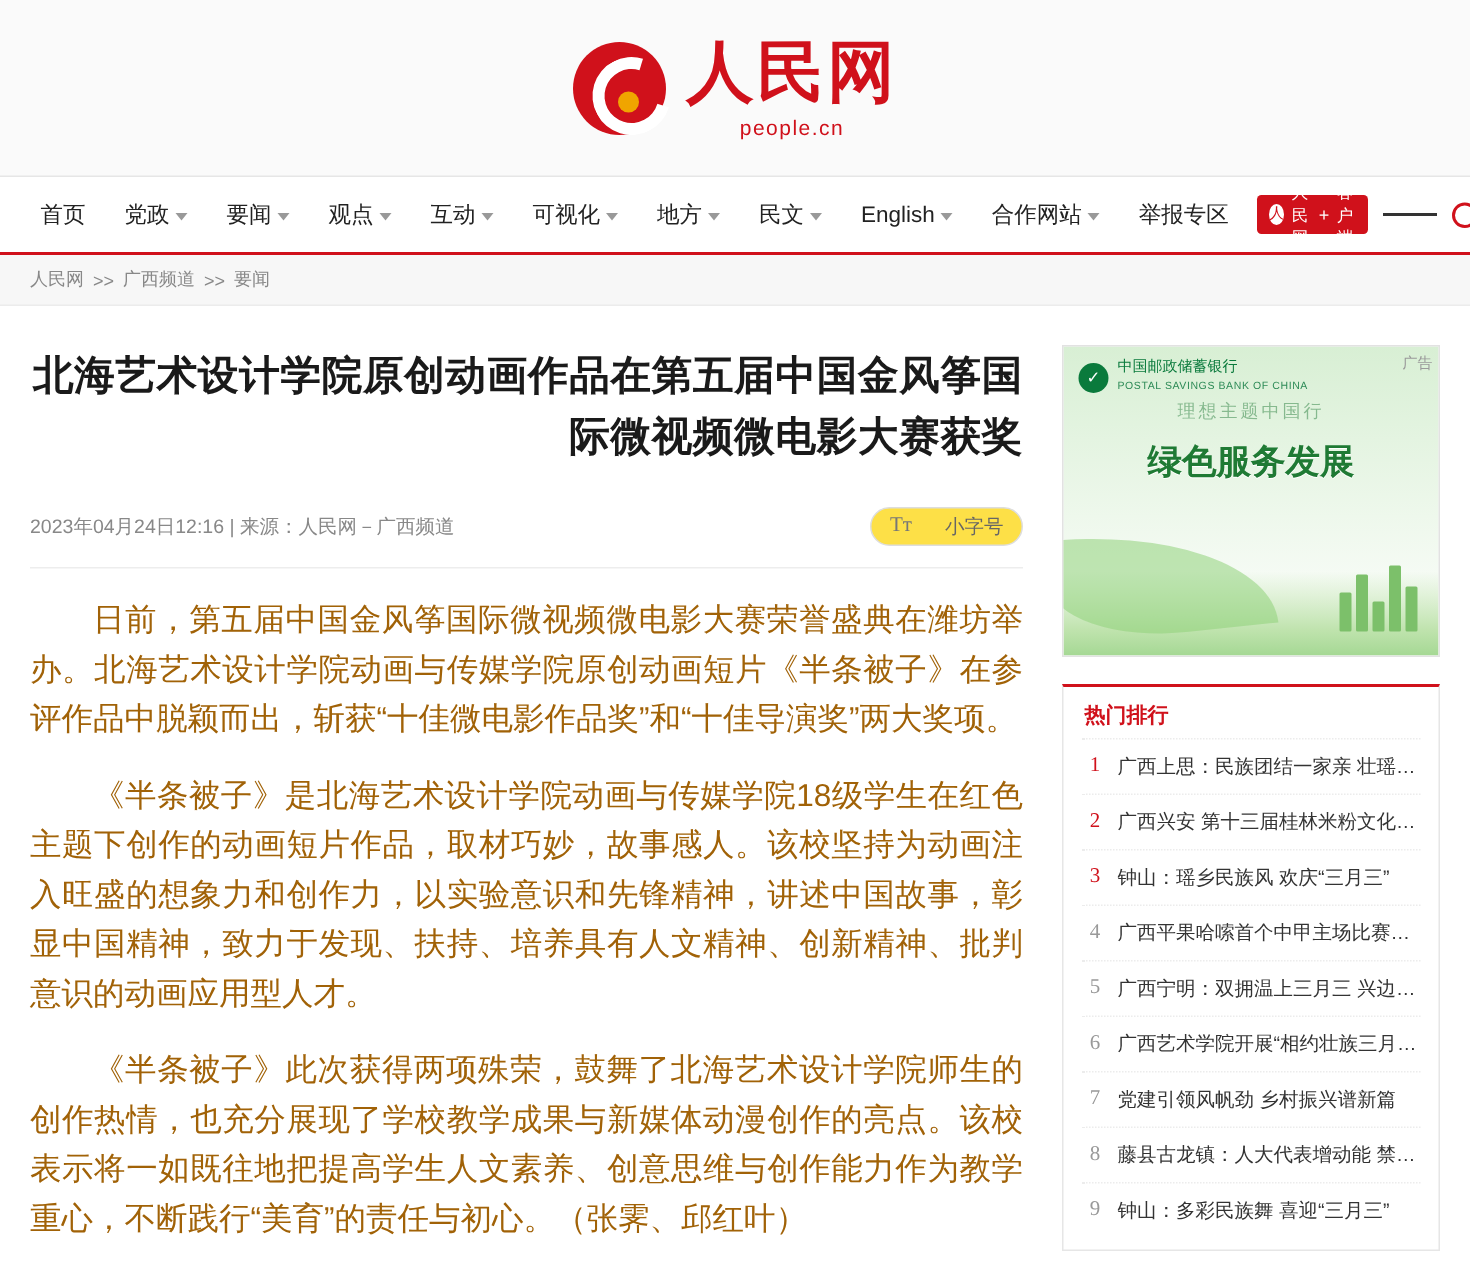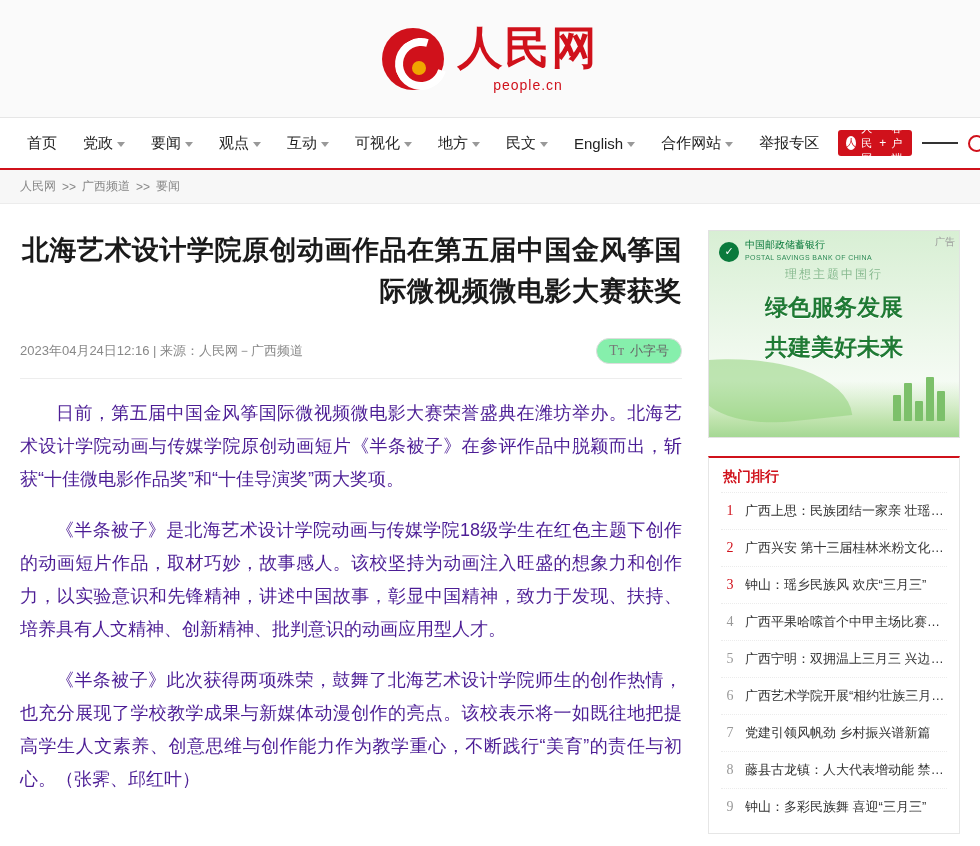--- a/index.html
+++ b/index.html
@@ -138,29 +138,29 @@
   .meta-row {
     display: flex; align-items: center; justify-content: space-between;
     font-size: 13px; color: #888;
     padding-bottom: 14px;
     border-bottom: 1px solid #ededed;
     margin-top: 11px;
   }
   .fontsize-btn {
     border: 1px solid #ddd; border-radius: 14px;
     height: 26px; padding: 0 12px;
-    display: flex; align-items: center; gap: 6px;
-    font-size: 13px; color: #666; background: #86efac; cursor: pointer;
+    display: flex; align-items: center; gap: 22px;
+    font-size: 13px; color: #666; background: #fde047; cursor: pointer;
   }
   .tt { font-size: 14px; color:#777; font-family: "Liberation Serif", serif; }
 
   .article p {
-    font-size: 18px;
+    font-size: 21px;
     line-height: 33px;
-    color: #4c1d95;
+    color: #a16207;
     margin: 18px 0 0 0;
     text-indent: 2em;
     text-align: justify;
   }
 
   
   .ad-card {
     width: 252px; height: 208px;
     background: linear-gradient(180deg,#d8efd4 0%, #eef8ec 55%, #ffffff 100%);
     border: 1px solid #e2e2e2;
@@ -347,21 +347,20 @@
         <span class="ad-tag">广告</span>
         <div class="ad-bank">
           <span class="ad-bank-mark">✓</span>
           <span class="ad-bank-text">
             <span>中国邮政储蓄银行</span><br>
             <span class="en">POSTAL SAVINGS BANK OF CHINA</span>
           </span>
         </div>
         <div class="ad-sub">理想主题中国行</div>
         <div class="ad-head">绿色服务发展</div>
-        <div class="ad-head">共建美好未来</div>
         <span class="ad-sky"></span>
         <span class="ad-leaf"></span>
         <span class="ad-city">
           <i style="height:26px"></i>
             <i style="height:38px"></i>
             <i style="height:20px"></i>
             <i style="height:44px"></i>
             <i style="height:30px"></i>
         </span>
       </div>

